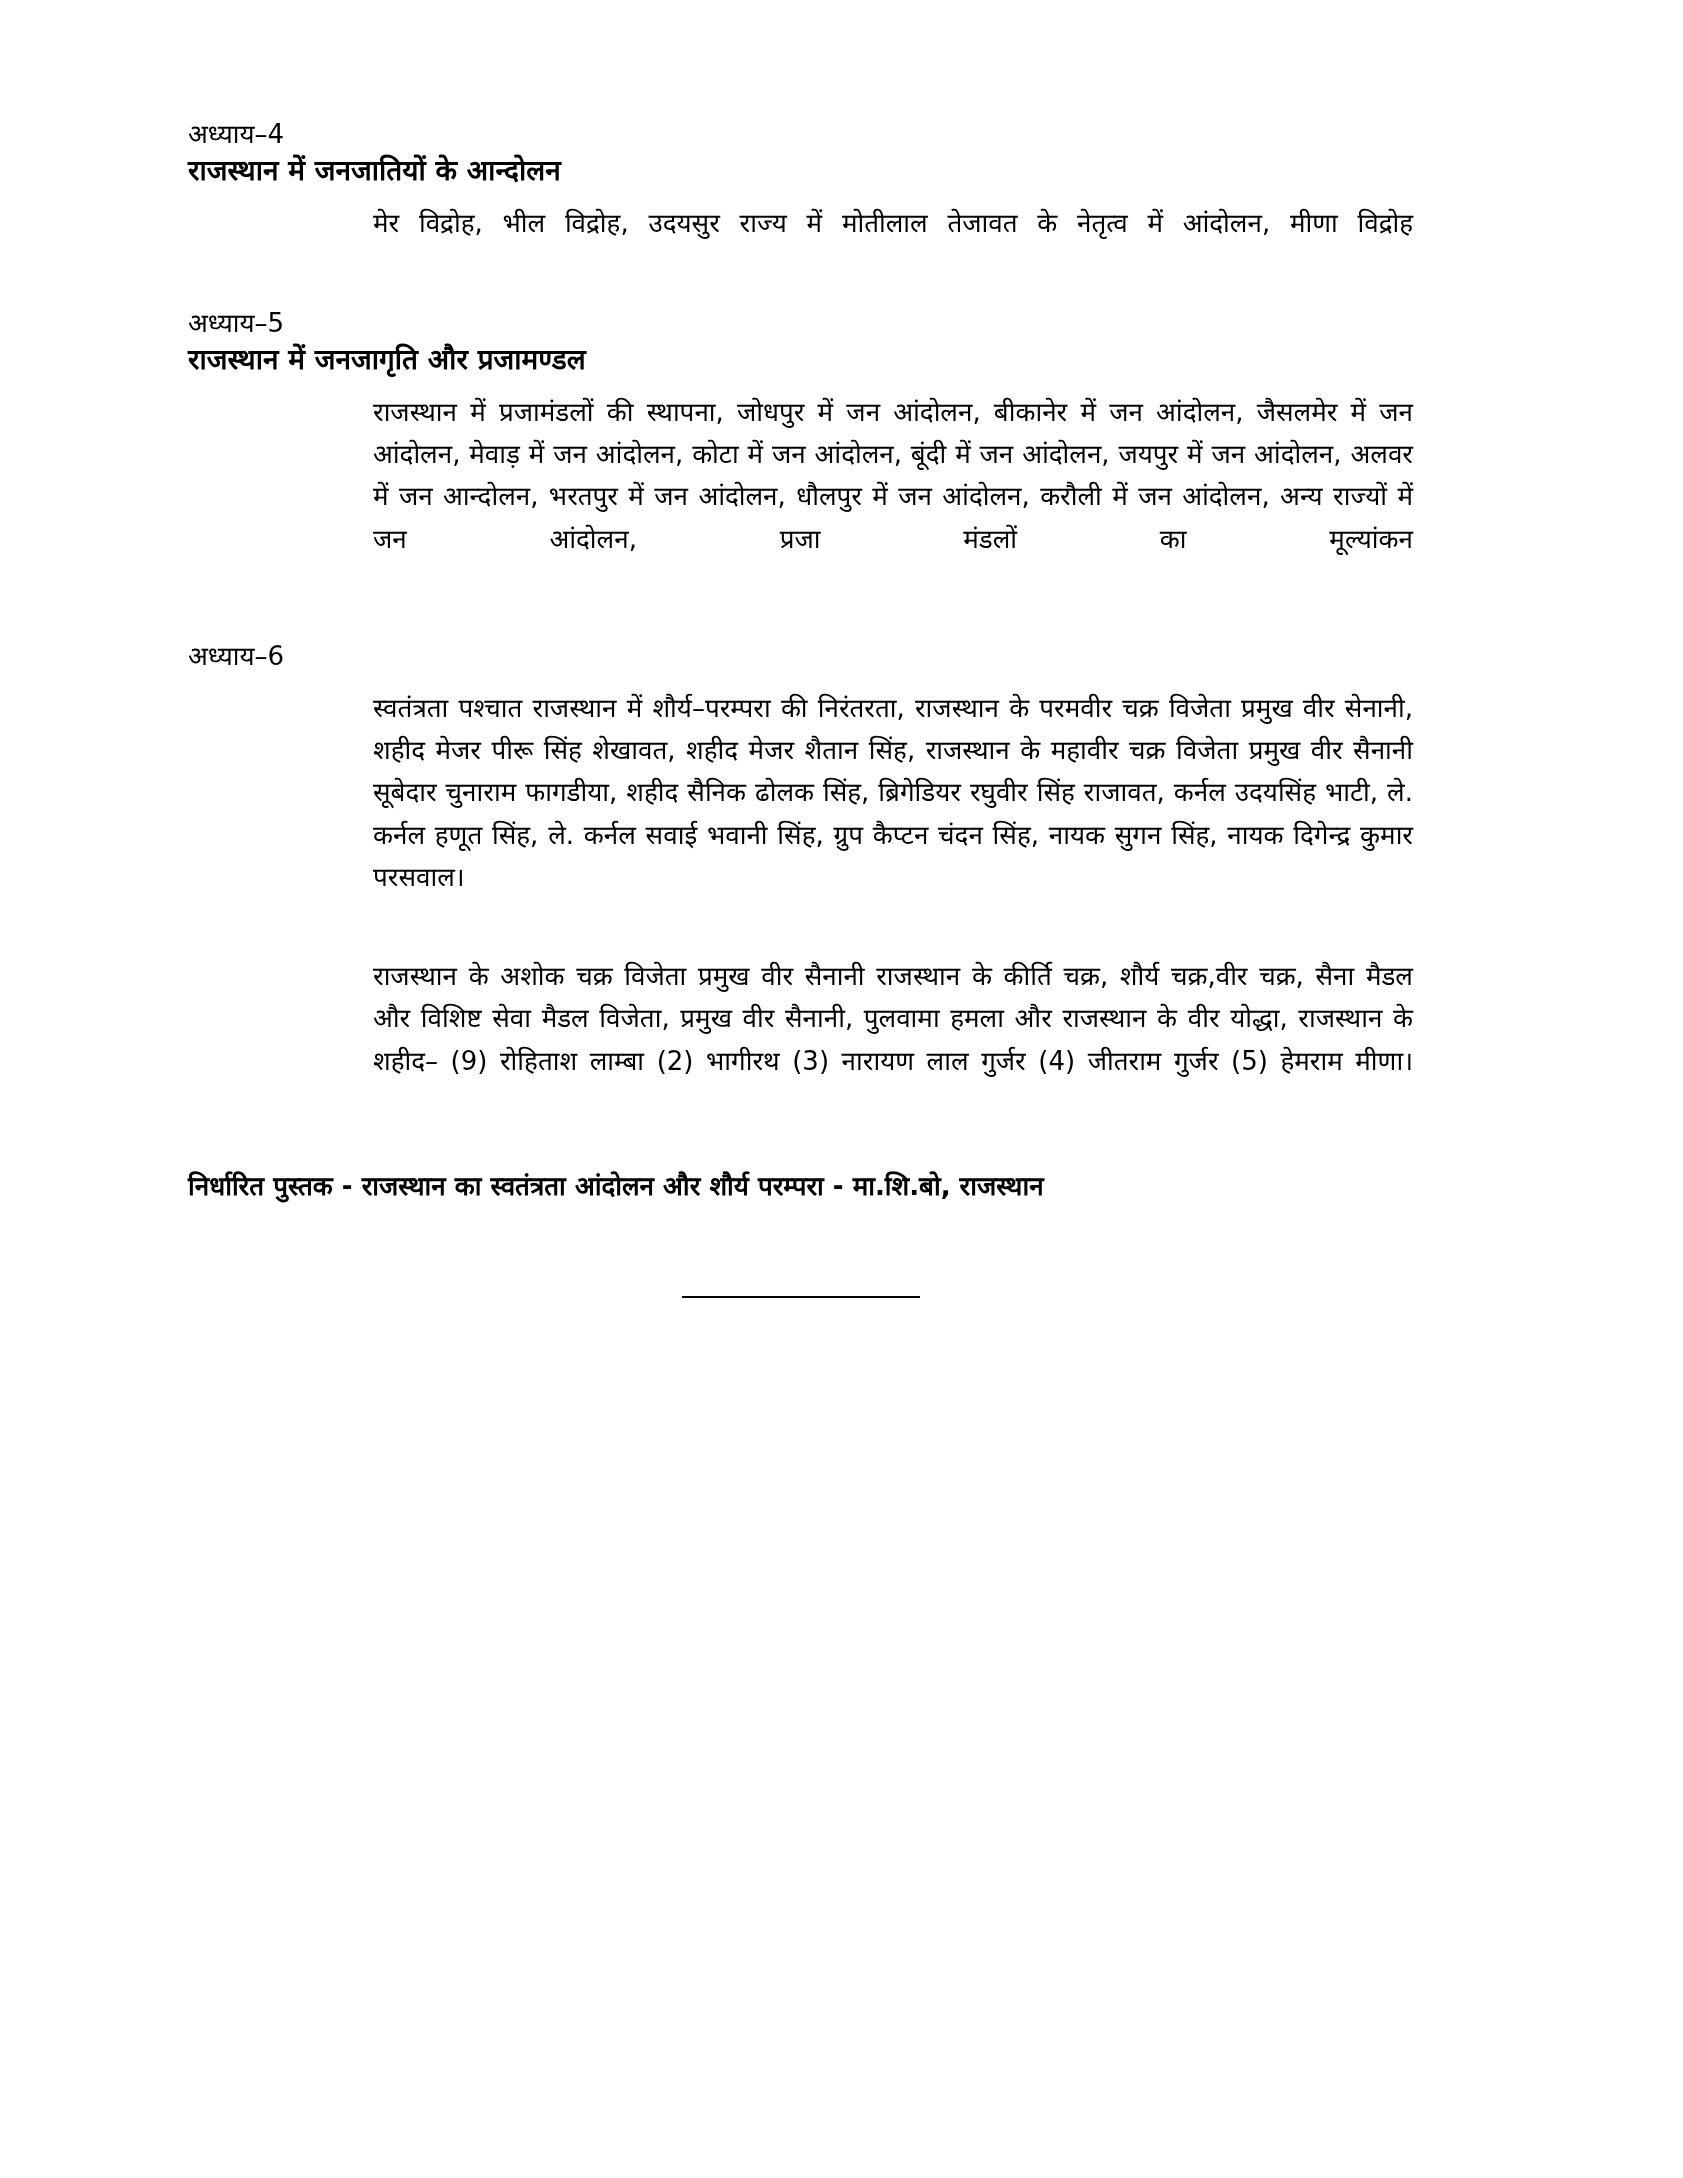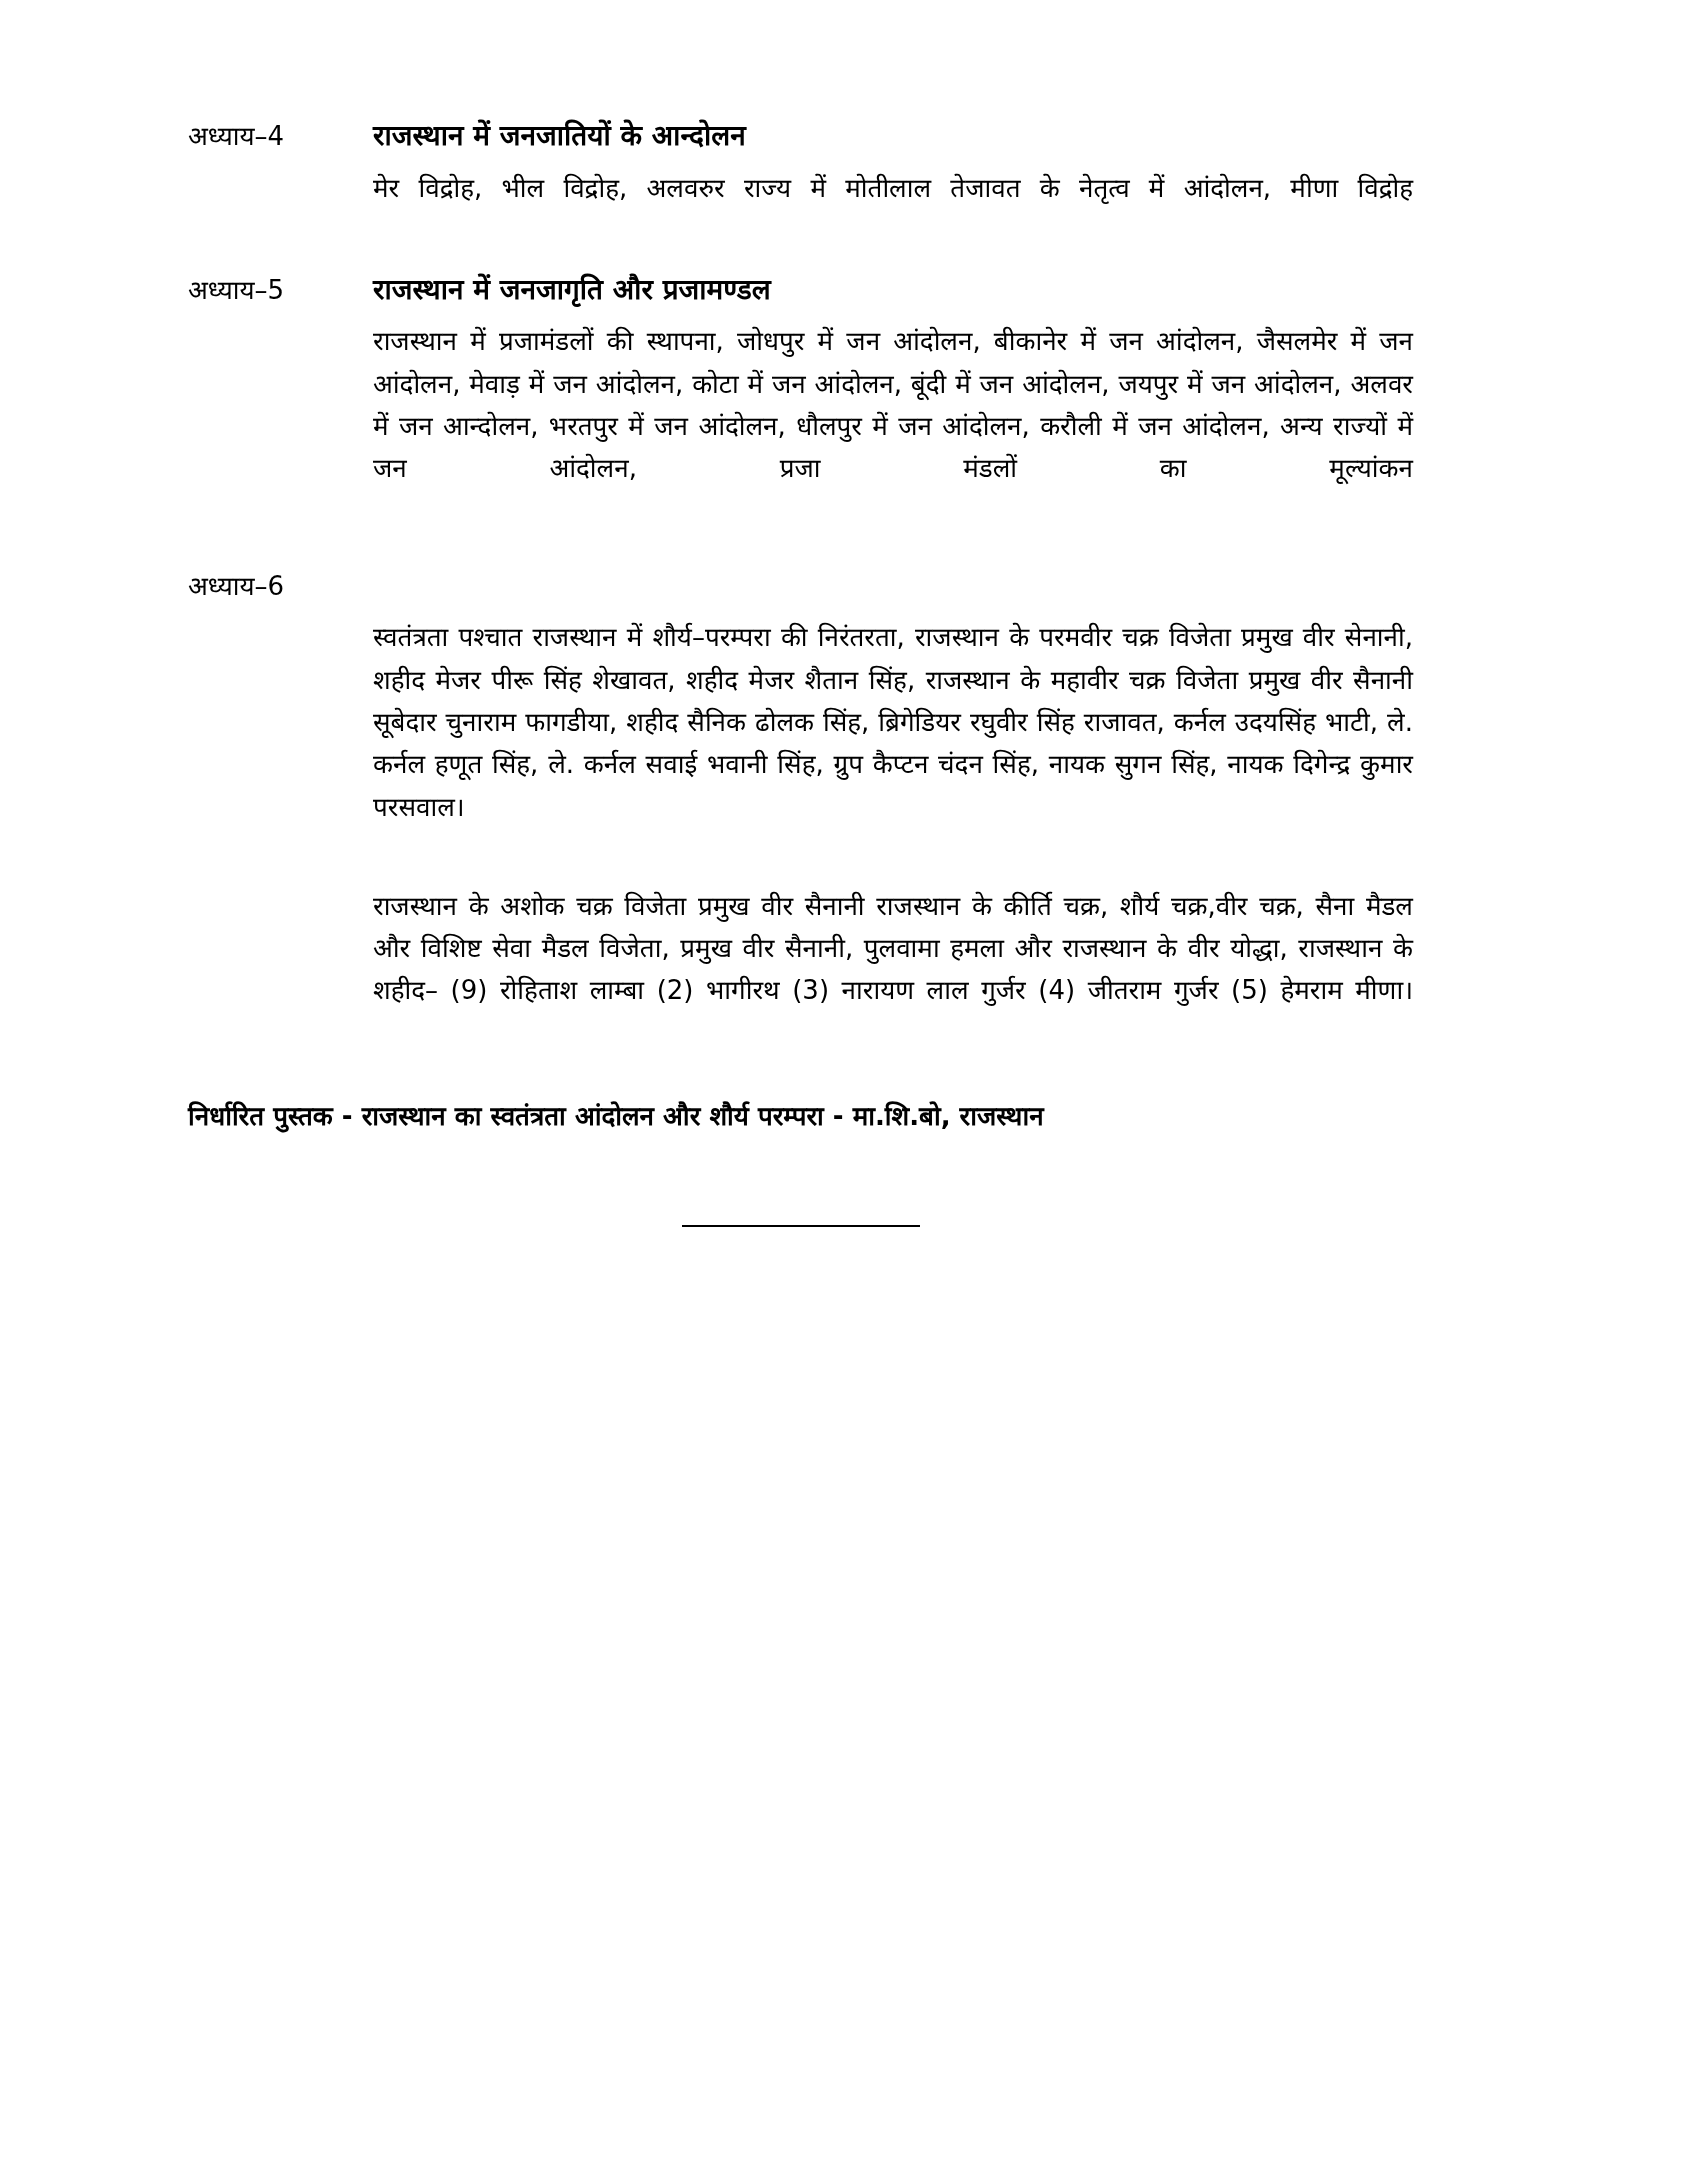--- a/index.html
+++ b/index.html
@@ -27,20 +27,21 @@
   }
   
   .chapter {
     display: block;
     margin: 0 0 6px 0;
   }
   .chapter-head {
     display: flex;
     align-items: baseline;
     margin-bottom: 12px;
+    flex-direction: column;
   }
   .chapter-label {
     flex: 0 0 auto;
     width: 185px;
     font-size: 26px;
     font-weight: 400;
     letter-spacing: 0px;
     line-height: 1.35;
     white-space: nowrap;
   }
@@ -102,21 +103,21 @@
 
 <div class="page">
   <div class="content">
 
     <section class="chapter">
       <div class="chapter-head">
         <div class="chapter-label">अध्याय–4</div>
         <div class="chapter-title">राजस्थान में जनजातियों के आन्दोलन</div>
       </div>
       <div class="chapter-body">
-        <p>मेर विद्रोह, भील विद्रोह, अलवरुर राज्य में मोतीलाल तेजावत के नेतृत्व में आंदोलन, मीणा विद्रोह</p>
+        <p>मेर विद्रोह, भील विद्रोह, उदयसुर राज्य में मोतीलाल तेजावत के नेतृत्व में आंदोलन, मीणा विद्रोह</p>
       </div>
     </section>
 
     <div class="spacer-5"></div>
 
     <section class="chapter">
       <div class="chapter-head">
         <div class="chapter-label">अध्याय–5</div>
         <div class="chapter-title">राजस्थान में जनजागृति और प्रजामण्डल</div>
       </div>

